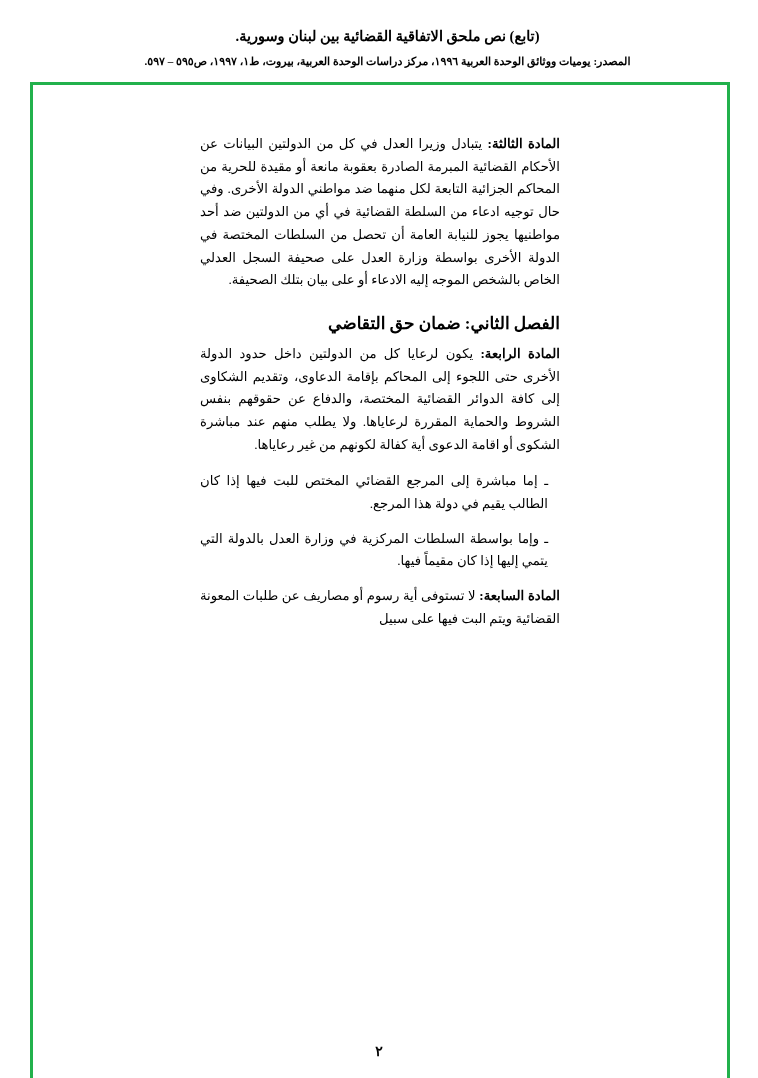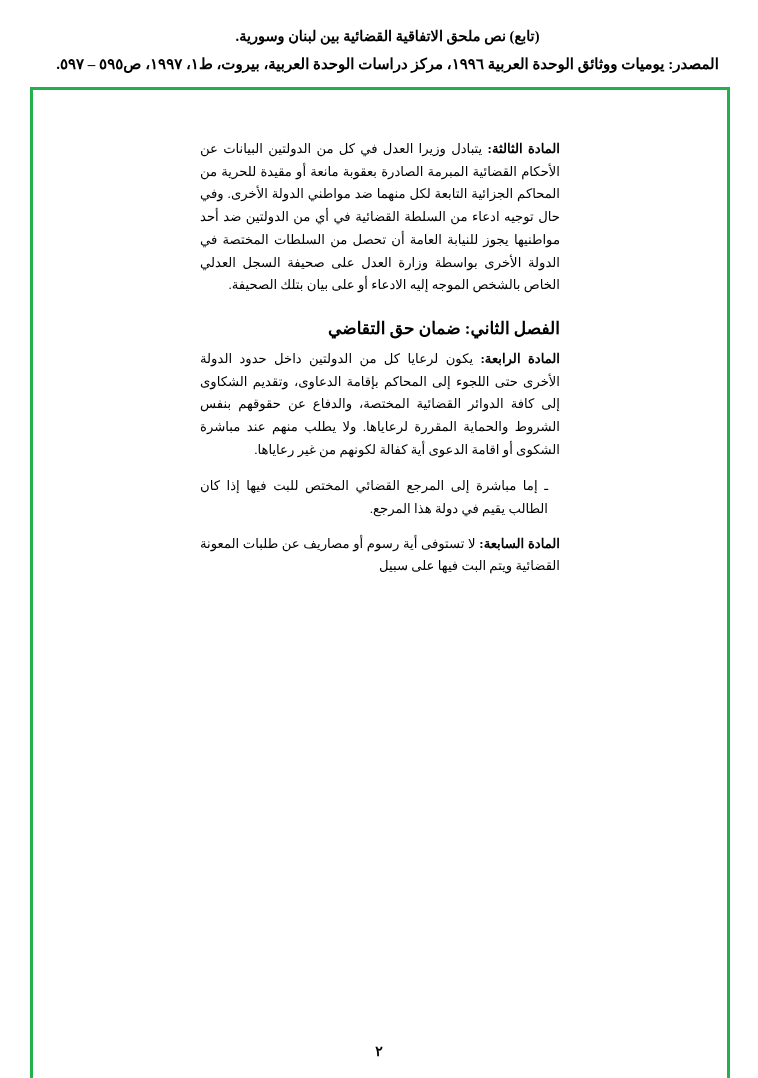--- a/index.html
+++ b/index.html
@@ -26,21 +26,21 @@
     text-align: center;
   }
   .header-title {
     font-size: 14.5px;
     font-weight: bold;
     letter-spacing: 0.2px;
     margin: 6px 0 10px 0;
     direction: rtl;
   }
   .header-source {
-    font-size: 15px;
+    font-size: 11px;
     font-weight: bold;
     margin: 0 0 14px 0;
     direction: rtl;
   }
   .frame {
     border: 3px solid #22b14c;
     box-sizing: border-box;
     width: 700px;
     height: 1047px;
     margin: 0 auto;
@@ -119,20 +119,21 @@
 
         <div class="section-heading">
           <div>الفصل الثاني:  ضمان حق التقاضي</div>
         </div>
 
         <p class="para"><span class="art-label">المادة الرابعة:</span><span> يكون لرعايا كل من الدولتين داخل حدود الدولة الأخرى حتى اللجوء إلى المحاكم بإقامة الدعاوى، وتقديم الشكاوى إلى كافة الدوائر القضائية المختصة، والدفاع عن حقوقهم بنفس الشروط والحماية المقررة لرعاياها. ولا يطلب منهم عند مباشرة الشكوى أو اقامة الدعوى أية كفالة لكونهم من غير رعاياها.</span></p>
 
 
 
         <p class="bullet-para">ـ إما مباشرة إلى المرجع القضائي المختص للبت فيها إذا كان الطالب يقيم في دولة هذا المرجع.</p>
+        <p class="bullet-para">ـ وإما بواسطة السلطات المركزية في وزارة العدل بالدولة التي يتمي إليها إذا كان مقيماً فيها.</p>
 
         <p class="para"><span class="art-label">المادة السابعة:</span><span> لا تستوفى أية رسوم أو مصاريف عن طلبات المعونة القضائية ويتم البت فيها على سبيل</span></p>
 
       </div>
     </div>
   </div>
 
   <div class="page-number">٢</div>
 
 </div>

